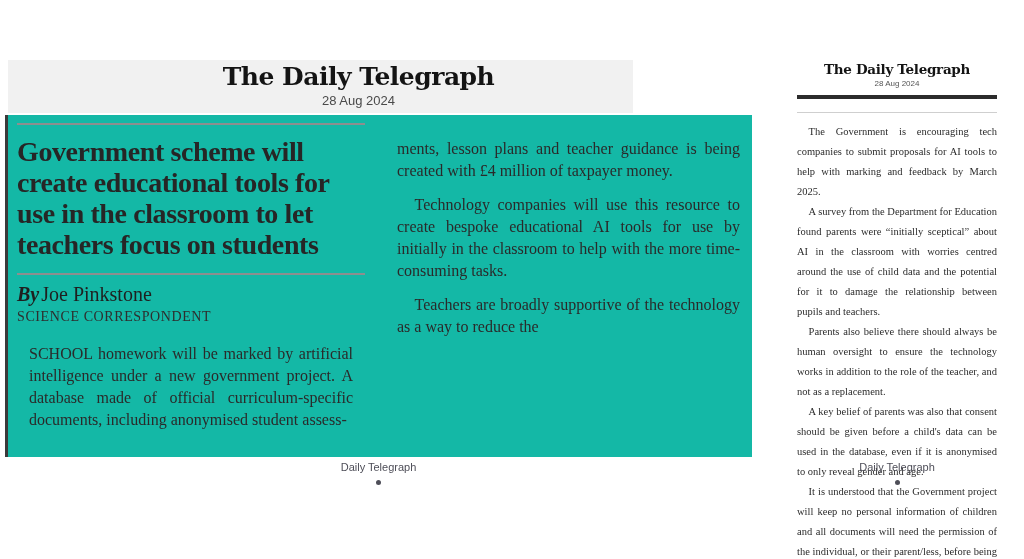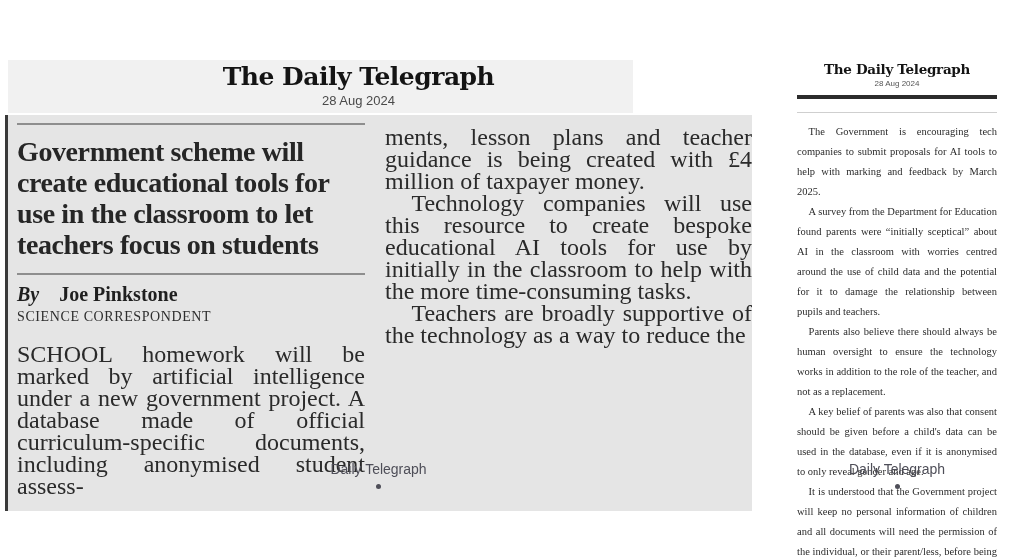--- a/index.html
+++ b/index.html
@@ -10,35 +10,35 @@
   
   .clip-left{position:absolute;left:5px;top:60px;width:747px;}
   .masthead-l{background:#f1f1f1;width:625px;height:53px;margin-left:3px;box-sizing:border-box;padding-top:4px;}
   .masthead-l .mast-inner{width:100%;text-align:center;transform:translateX(38px);}
   .mast-title-l{
     font-family:"DejaVu Serif", serif;font-weight:700;font-size:25px;color:#141414;
     letter-spacing:-0.5px;line-height:1.05;
   }
   .mast-date-l{font-family:"Liberation Sans", sans-serif;font-size:13px;color:#4a4a4a;margin-top:3px;}
   .article{
-    margin-top:2px;border-left:3px solid #3a3a3a;background:#e5e5e5;
+    margin-top:2px;border-left:3px solid #3a3a3a;background:#14b8a6;
     padding:8px 0 14px 9px;display:flex;gap:20px;min-height:318px;box-sizing:border-box;
   }
   .col1{width:348px;flex:0 0 348px;}
   .rule{border-top:2px solid #8e8e8e;height:0;}
   .headline{
     font-size:28px;line-height:31px;font-weight:700;color:#262626;
     margin-top:11px;letter-spacing:-0.4px;
   }
   .byline-rule{margin-top:13px;}
   .byline{margin-top:8px;font-size:20px;color:#1f1f1f;}
-  .byline .by{font-style:italic;font-weight:700;margin-right:20px;}
-  .byline .author{font-weight:700;}
+  .byline .by{font-style:italic;font-weight:700;margin-right:2px;}
+  .byline .author{font-weight:400;}
   .role{font-size:14px;font-weight:400;letter-spacing:0.6px;color:#2e2e2e;margin-top:3px;}
-  .body-text p{font-size:24px;line-height:22px;text-align:justify;color:#2a2a2a;margin:0;}
+  .body-text p{font-size:16px;line-height:22px;text-align:justify;color:#2a2a2a;margin:12px;}
   .col1 .body-text{margin-top:18px;}
   .col2{flex:1;padding-top:3px;}
   .col2 p{text-indent:1.1em;}
   .col2 p:first-child{text-indent:0;}
   
   .clip-right{position:absolute;left:797px;top:62px;width:200px;}
   .masthead-r{text-align:center;}
   .mast-title-r{
     font-family:"DejaVu Serif", serif;font-weight:700;font-size:13.5px;color:#141414;
     letter-spacing:-0.3px;line-height:1.1;
@@ -46,21 +46,21 @@
   .mast-date-r{font-family:"Liberation Sans", sans-serif;font-size:8px;color:#555;margin-top:2px;}
   .bar-thick{height:4px;background:#2c2c2c;margin-top:7px;}
   .bar-thin{height:1px;background:#cfcfcf;margin-top:13px;}
   .body-r{margin-top:9px;}
   .body-r p{
     font-size:10.5px;line-height:20px;text-align:justify;color:#2b2b2b;margin:0;text-indent:1.1em;
   }
   
   .caption{
     position:absolute;text-align:center;font-family:"Liberation Sans", sans-serif;
-    font-size:14px;color:#4e4e58;
+    font-size:11px;color:#4e4e58;
   }
   .cap-left{left:5px;top:461px;width:747px;}
   .cap-right{left:797px;top:461px;width:200px;}
   .dot{width:5px;height:5px;border-radius:50%;background:#4e4e58;margin:7px auto 0;cursor:pointer;}
 </style>
 </head>
 <body>
 
 <div class="clip-left">
 

